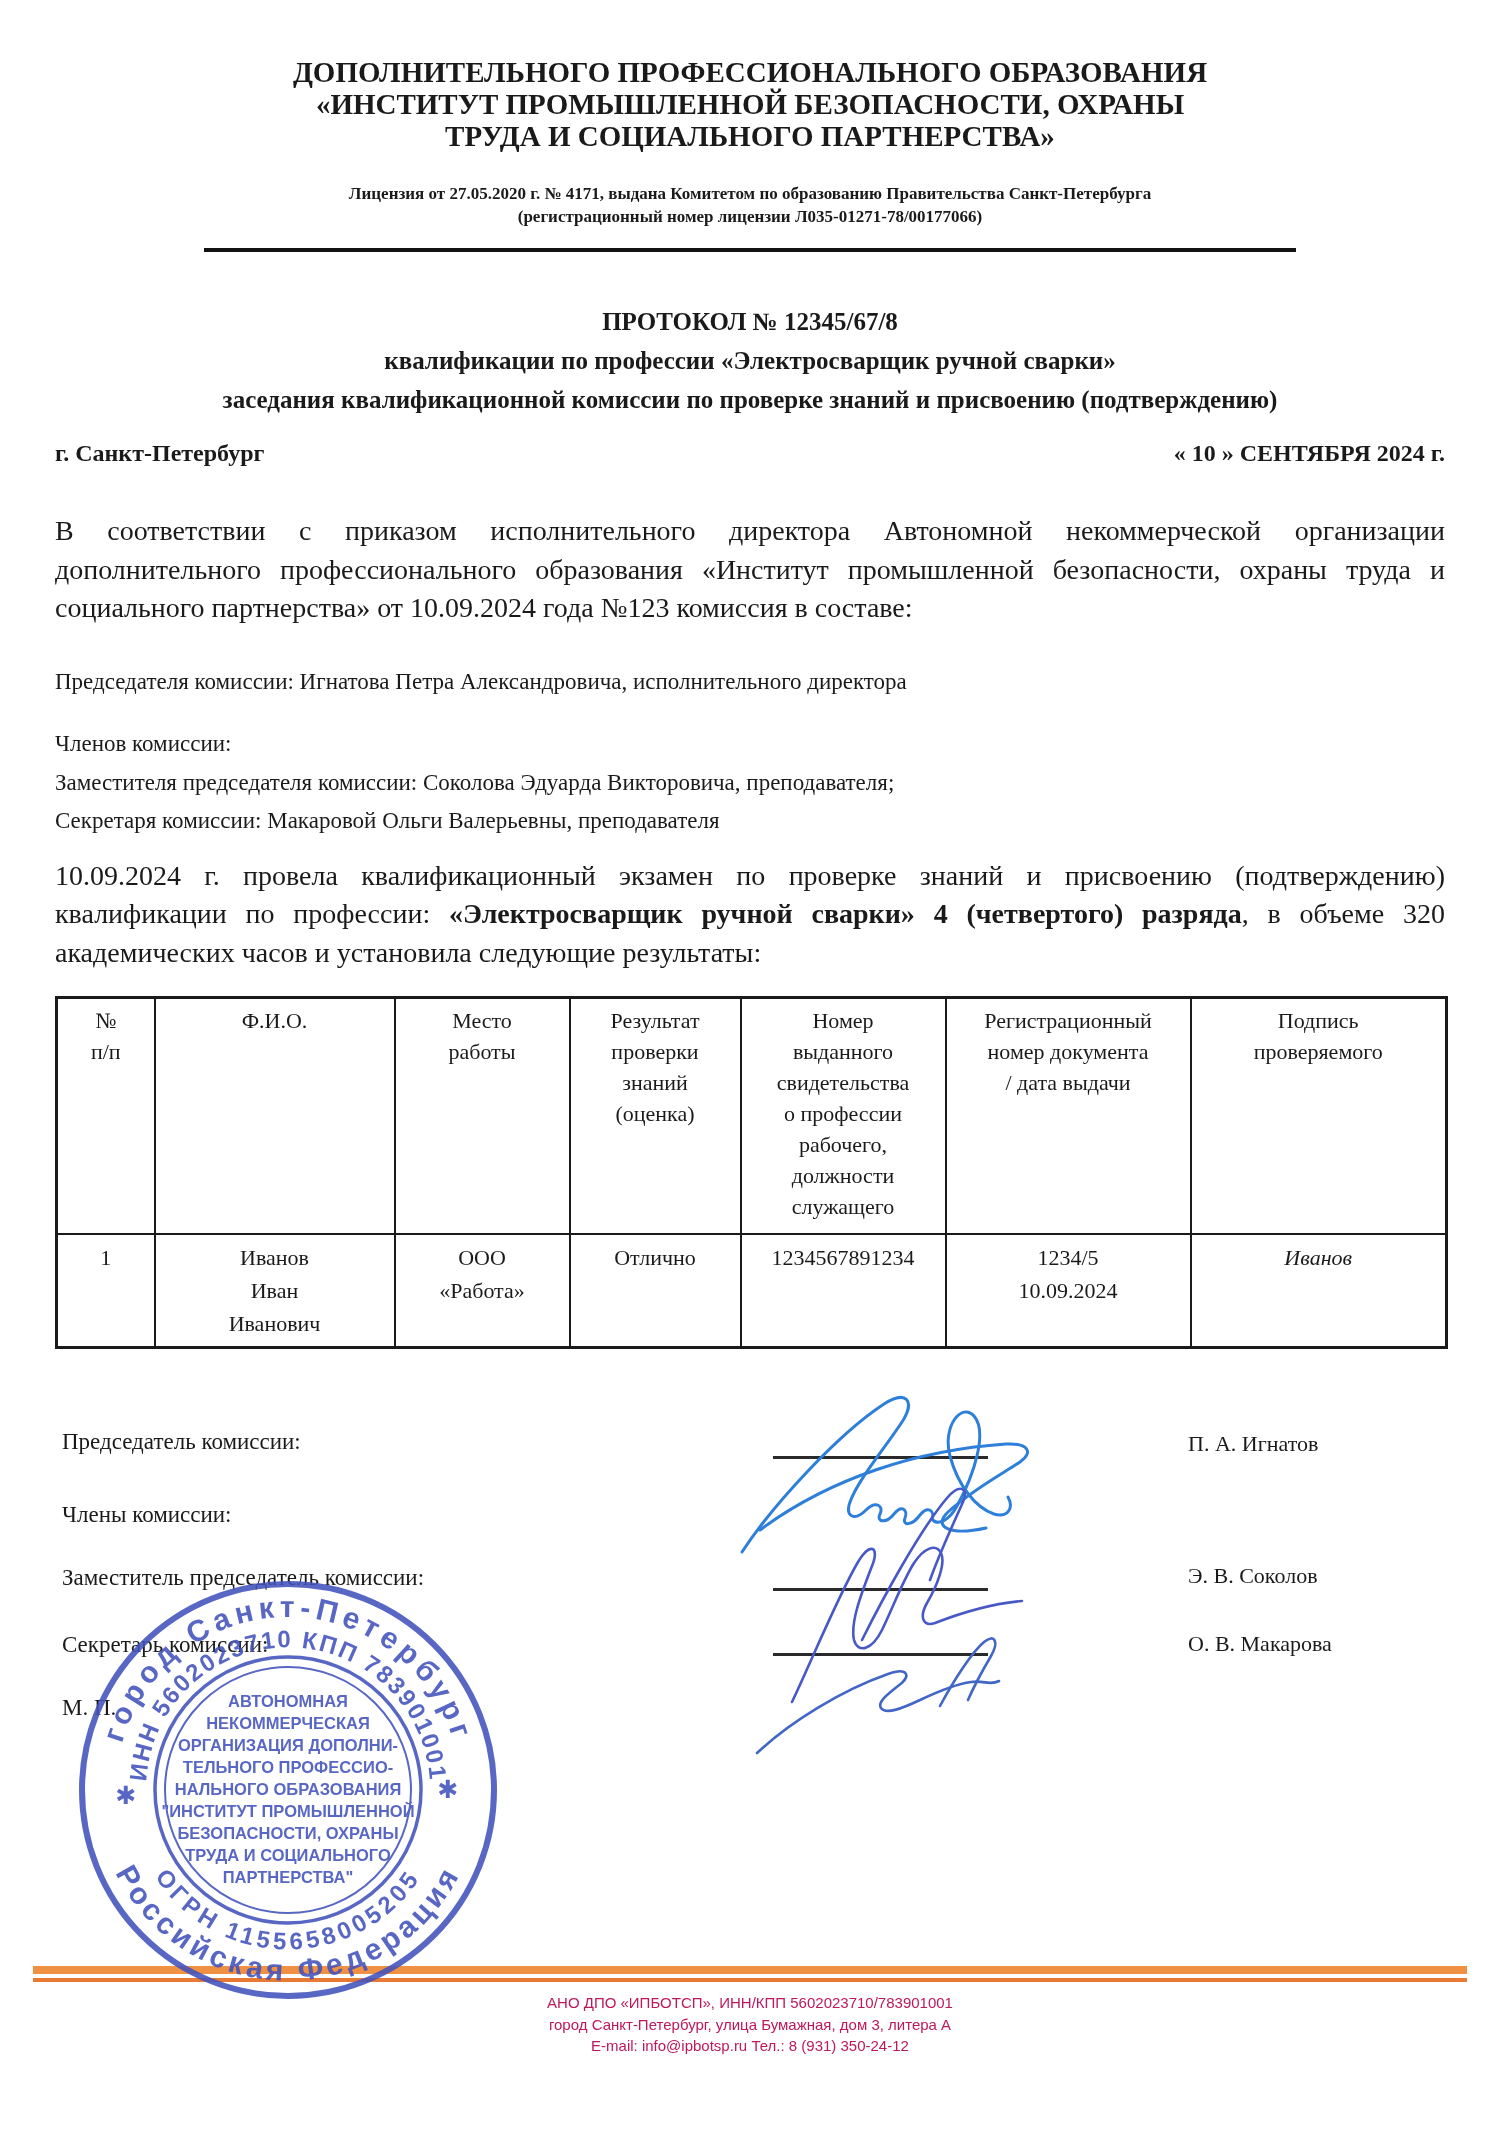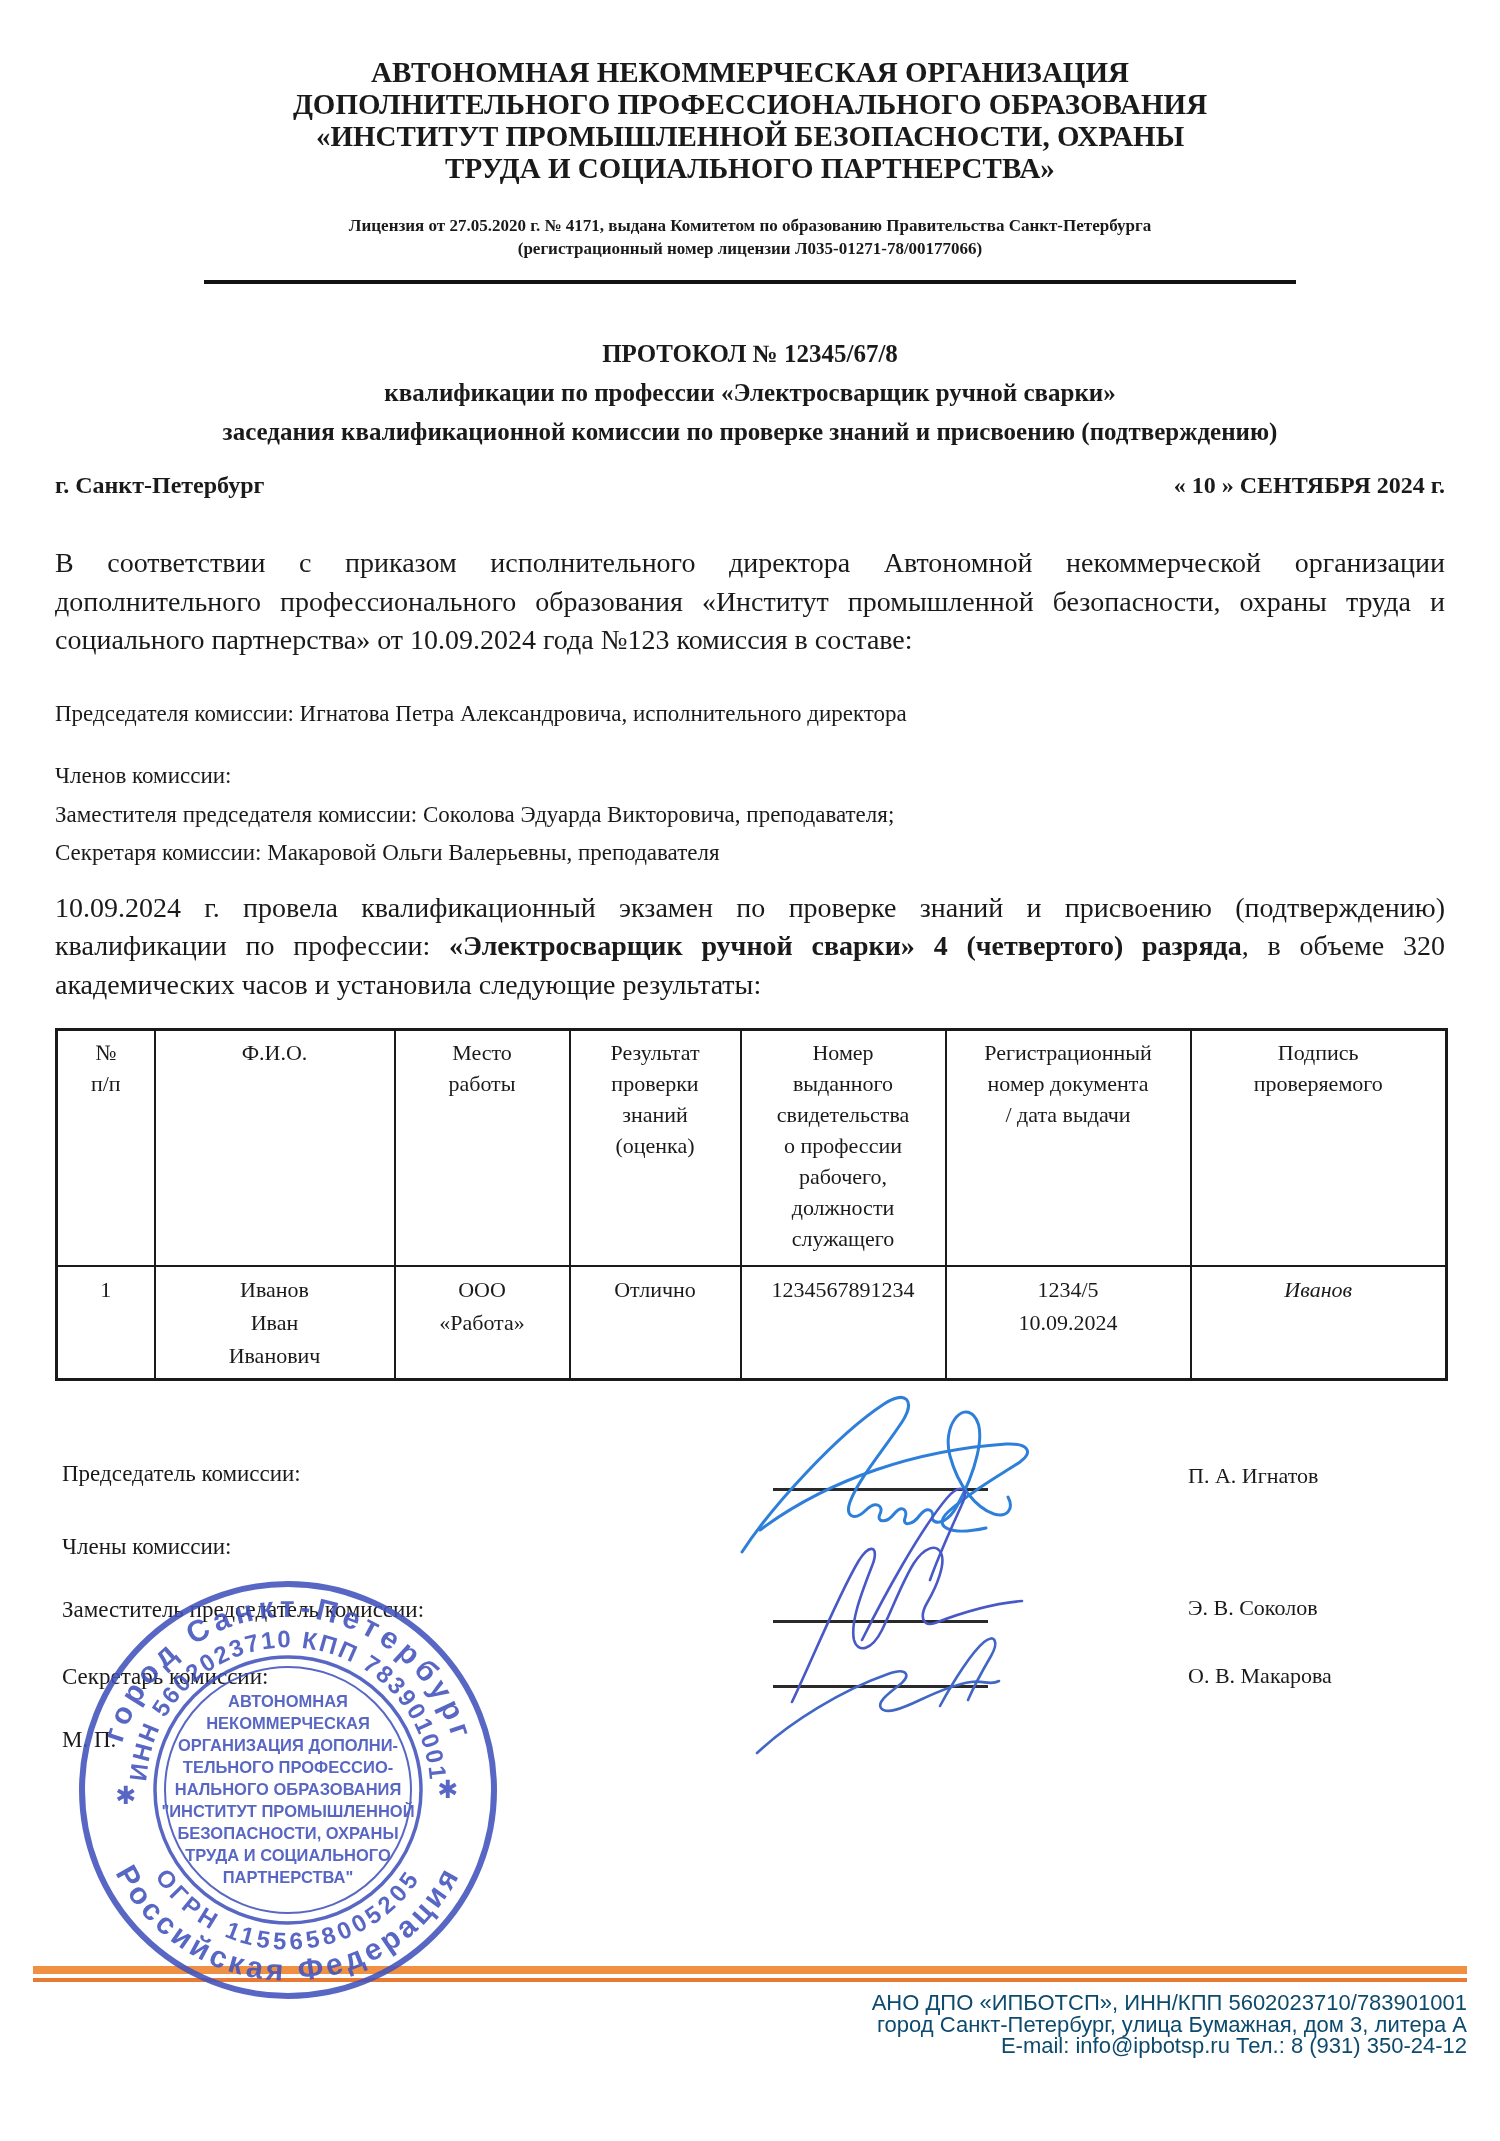--- a/index.html
+++ b/index.html
@@ -79,33 +79,32 @@
 
   .sig-overlay,.stamp-box{position:absolute;pointer-events:none;}
   .sig-overlay{left:680px;top:1385px;z-index:3;}
   .stamp-box{left:70px;top:1572px;z-index:4;opacity:0.88;}
 
   .footer{position:absolute;left:33px;right:33px;top:1966px;}
   .footer .bar1{height:8px;background:#ef9043;}
   .footer .bar2{height:4px;background:#e97a33;margin-top:4px;}
   .footer .ftext{
     margin-top:10px;
-    text-align:right;
+    text-align:center;
     font-family:"Liberation Sans","DejaVu Sans",sans-serif;
-    font-size:22px;line-height:21.5px;color:#0c4a6e;
+    font-size:15px;line-height:21.5px;color:#be185d;
   }
 </style>
 </head>
 <body>
 
 <div class="page">
 
   <div class="content">
     <div class="org-name">
-      <div>АВТОНОМНАЯ НЕКОММЕРЧЕСКАЯ ОРГАНИЗАЦИЯ</div>
       <div>ДОПОЛНИТЕЛЬНОГО ПРОФЕССИОНАЛЬНОГО ОБРАЗОВАНИЯ</div>
       <div>«ИНСТИТУТ ПРОМЫШЛЕННОЙ БЕЗОПАСНОСТИ, ОХРАНЫ</div>
       <div>ТРУДА И СОЦИАЛЬНОГО ПАРТНЕРСТВА»</div>
     </div>
     <div class="license">
       <div>Лицензия от 27.05.2020 г. № 4171, выдана Комитетом по образованию Правительства Санкт-Петербурга</div>
       <div>(регистрационный номер лицензии Л035-01271-78/00177066)</div>
     </div>
   </div>
 

